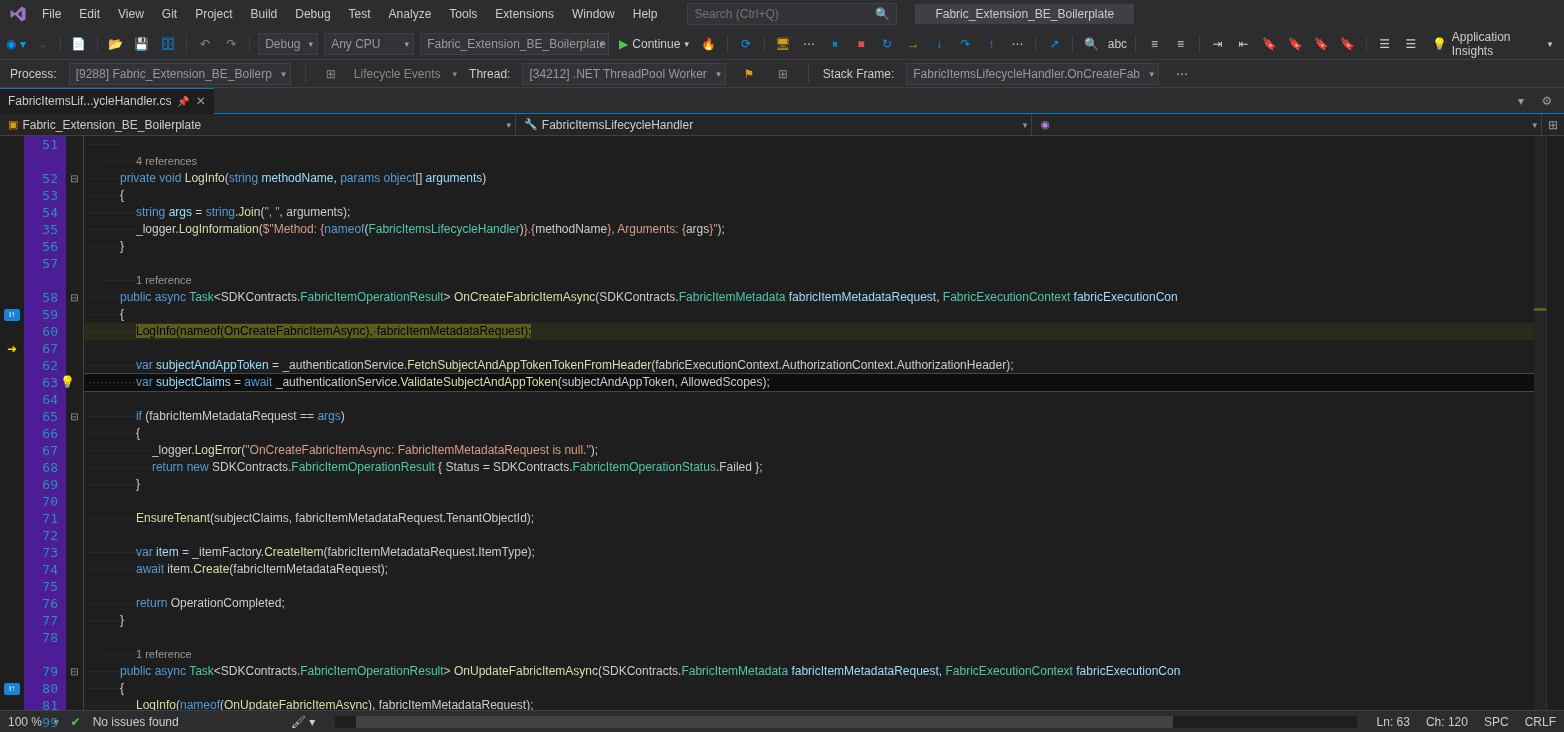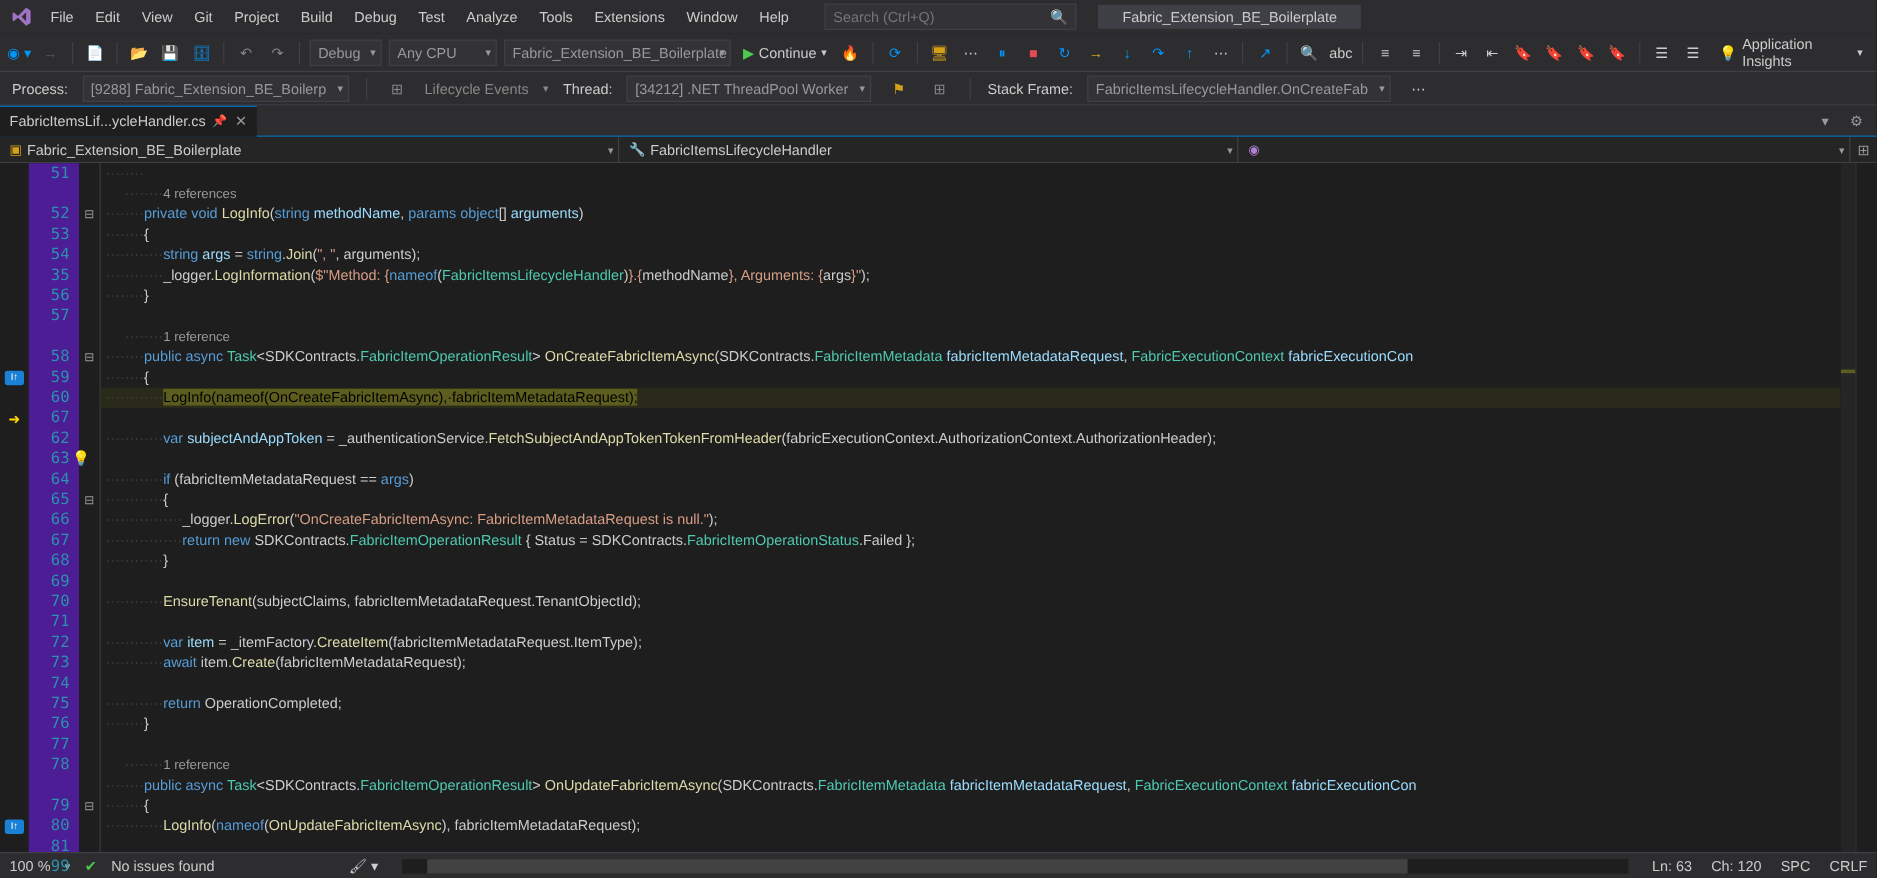--- a/index.html
+++ b/index.html
@@ -295,20 +295,21 @@
 <div class="code-line"><span class="dot-leader">····</span><span class="dot-leader">····</span><span class="dot-leader">····</span><span class="kw">string</span> <span class="var">args</span> = <span class="kw">string</span>.<span class="method">Join</span>(<span class="str">", "</span>, arguments);</div>
 <div class="code-line"><span class="dot-leader">····</span><span class="dot-leader">····</span><span class="dot-leader">····</span>_logger.<span class="method">LogInformation</span>(<span class="str">$"Method: {</span><span class="kw">nameof</span>(<span class="type">FabricItemsLifecycleHandler</span>)<span class="str">}.{</span>methodName<span class="str">}, Arguments: {</span>args<span class="str">}"</span>);</div>
 <div class="code-line"><span class="dot-leader">····</span><span class="dot-leader">····</span>}</div>
 <div class="code-line"></div>
 <div class="ref-line"><span class="dot-leader">····</span><span class="dot-leader">····</span>1 reference</div>
 <div class="code-line"><span class="dot-leader">····</span><span class="dot-leader">····</span><span class="kw">public</span> <span class="kw">async</span> <span class="type">Task</span>&lt;SDKContracts.<span class="type">FabricItemOperationResult</span>&gt; <span class="method">OnCreateFabricItemAsync</span>(SDKContracts.<span class="type">FabricItemMetadata</span> <span class="var">fabricItemMetadataRequest</span>, <span class="type">FabricExecutionContext</span> <span class="var">fabricExecutionCon</span></div>
 <div class="code-line"><span class="dot-leader">····</span><span class="dot-leader">····</span>{</div>
 <div class="code-line highlight-line"><span class="dot-leader">····</span><span class="dot-leader">····</span><span class="dot-leader">····</span><span class="highlighted-call">LogInfo(nameof(OnCreateFabricItemAsync),·fabricItemMetadataRequest);</span></div>
 <div class="code-line"></div>
 <div class="code-line"><span class="dot-leader">····</span><span class="dot-leader">····</span><span class="dot-leader">····</span><span class="kw">var</span> <span class="var">subjectAndAppToken</span> = _authenticationService.<span class="method">FetchSubjectAndAppTokenTokenFromHeader</span>(fabricExecutionContext.AuthorizationContext.AuthorizationHeader);</div>
+<div class="code-line current-line"><span class="dot-leader">····</span><span class="dot-leader">····</span><span class="dot-leader">····</span><span class="kw">var</span> <span class="var">subjectClaims</span> = <span class="kw">await</span> _authenticationService.<span class="method">ValidateSubjectAndAppToken</span>(subjectAndAppToken, AllowedScopes);</div>
 <div class="code-line"></div>
 <div class="code-line"><span class="dot-leader">····</span><span class="dot-leader">····</span><span class="dot-leader">····</span><span class="kw">if</span> (fabricItemMetadataRequest == <span class="kw">args</span>)</div>
 <div class="code-line"><span class="dot-leader">····</span><span class="dot-leader">····</span><span class="dot-leader">····</span>{</div>
 <div class="code-line"><span class="dot-leader">····</span><span class="dot-leader">····</span><span class="dot-leader">····</span><span class="dot-leader">····</span>_logger.<span class="method">LogError</span>(<span class="str">"OnCreateFabricItemAsync: FabricItemMetadataRequest is null."</span>);</div>
 <div class="code-line"><span class="dot-leader">····</span><span class="dot-leader">····</span><span class="dot-leader">····</span><span class="dot-leader">····</span><span class="kw">return</span> <span class="kw">new</span> SDKContracts.<span class="type">FabricItemOperationResult</span> { Status = SDKContracts.<span class="type">FabricItemOperationStatus</span>.Failed };</div>
 <div class="code-line"><span class="dot-leader">····</span><span class="dot-leader">····</span><span class="dot-leader">····</span>}</div>
 <div class="code-line"></div>
 <div class="code-line"><span class="dot-leader">····</span><span class="dot-leader">····</span><span class="dot-leader">····</span><span class="method">EnsureTenant</span>(subjectClaims, fabricItemMetadataRequest.TenantObjectId);</div>
 <div class="code-line"></div>
 <div class="code-line"><span class="dot-leader">····</span><span class="dot-leader">····</span><span class="dot-leader">····</span><span class="kw">var</span> <span class="var">item</span> = _itemFactory.<span class="method">CreateItem</span>(fabricItemMetadataRequest.ItemType);</div>

